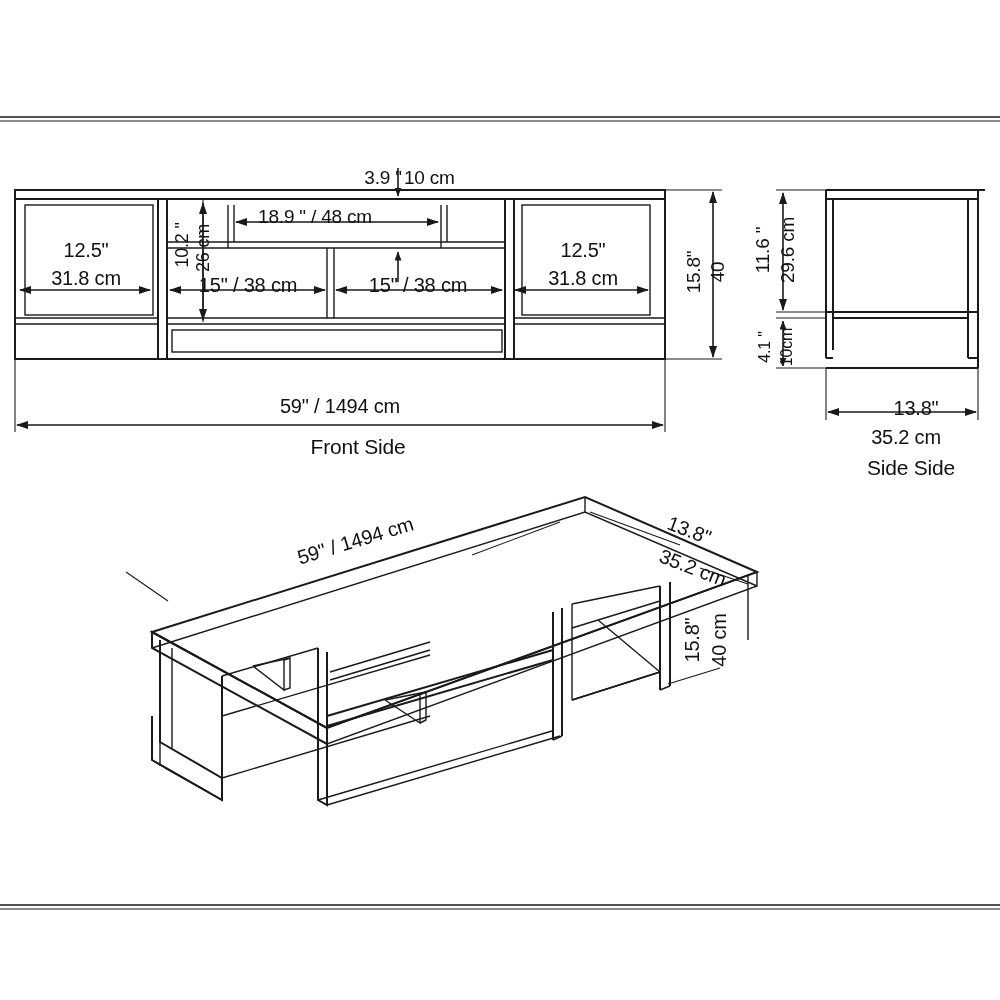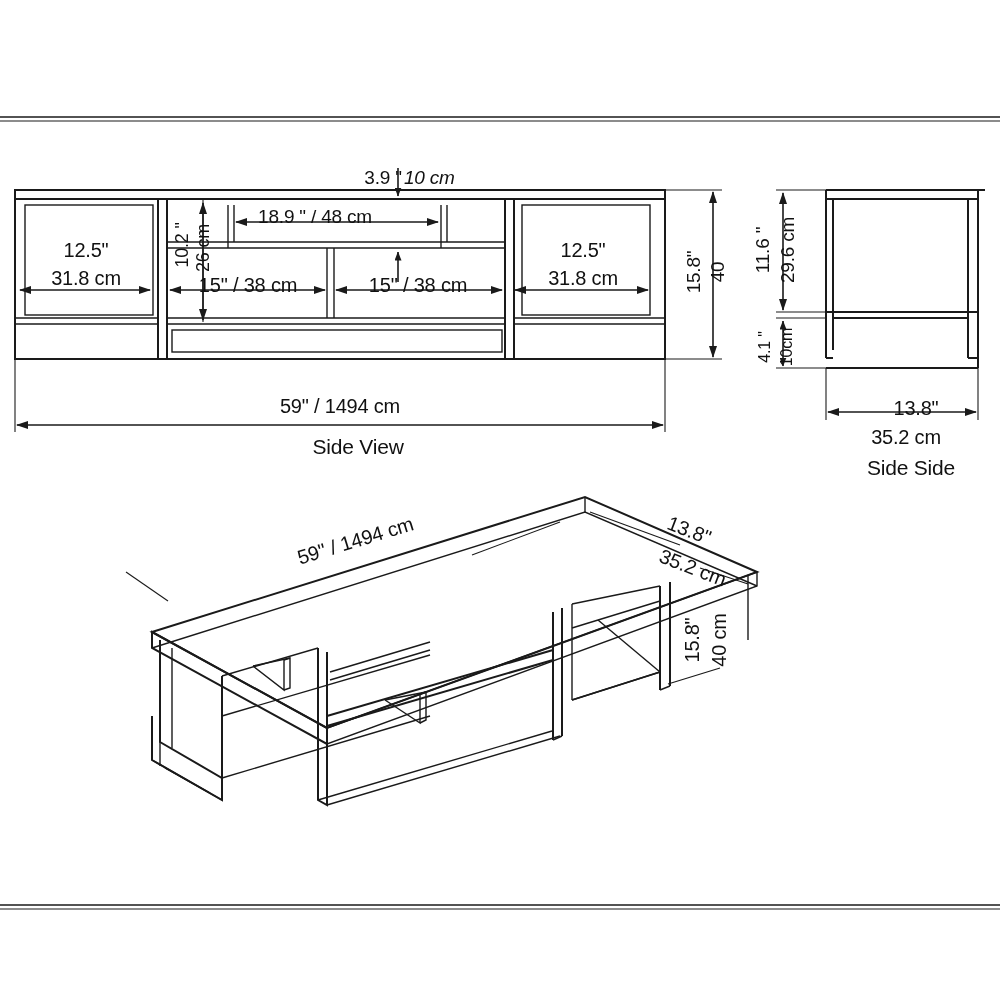--- a/index.html
+++ b/index.html
@@ -246,41 +246,41 @@
     <g>
       <line class="ext" x1="126" y1="572" x2="168" y2="601"></line>
       <line class="ext" x1="472" y1="555" x2="560" y2="522"></line>
       <line class="ext" x1="590" y1="512" x2="680" y2="545"></line>
       <line class="ext" x1="668" y1="684" x2="720" y2="668"></line>
       <line class="ext" x1="700" y1="568" x2="748" y2="584"></line>
     </g>
   </svg>
 
   <div class="lbl s19 c" style="left:383px; top:168px;">3.9 "</div>
-  <div class="lbl s19" style="left:404px; top:168px;font-style:italic;">10 cm</div>
+  <div class="lbl s19" style="left:404px; top:168px;">10 cm</div>
 
   <div class="lbl s19 c" style="left:315px; top:207px;">18.9 " / 48 cm</div>
 
   <div class="lbl s20 c" style="left:86px; top:240px;">12.5"</div>
   <div class="lbl s20 c" style="left:86px; top:268px;">31.8 cm</div>
 
   <div class="lbl s20 c" style="left:583px; top:240px;">12.5"</div>
   <div class="lbl s20 c" style="left:583px; top:268px;">31.8 cm</div>
 
   <div class="lbl s18 vert" style="left:182px; top:245px; transform:translate(-50%,-50%) rotate(-90deg);">10.2 "</div>
   <div class="lbl s18 vert" style="left:203px; top:248px; transform:translate(-50%,-50%) rotate(-90deg);">26 cm</div>
 
   <div class="lbl s20 c" style="left:248px; top:275px;">15" / 38 cm</div>
   <div class="lbl s20 c" style="left:418px; top:275px;">15" / 38 cm</div>
 
   <div class="lbl s19 vert" style="left:694px; top:272px; transform:translate(-50%,-50%) rotate(-90deg);">15.8"</div>
   <div class="lbl s19 vert" style="left:718px; top:272px; transform:translate(-50%,-50%) rotate(-90deg);">40</div>
 
   <div class="lbl s20 c" style="left:340px; top:396px;">59" / 1494 cm</div>
-  <div class="lbl viewname c" style="left:358px; top:436px;">Side View</div>
+  <div class="lbl viewname c" style="left:358px; top:436px;">Front Side</div>
 
   <div class="lbl s19 vert" style="left:763px; top:250px; transform:translate(-50%,-50%) rotate(-90deg);">11.6 "</div>
   <div class="lbl s19 vert" style="left:788px; top:250px; transform:translate(-50%,-50%) rotate(-90deg);">29.6 cm</div>
 
   <div class="lbl s16 vert" style="left:765px; top:347px; transform:translate(-50%,-50%) rotate(-90deg);">4.1 "</div>
   <div class="lbl s16 vert" style="left:787px; top:347px; transform:translate(-50%,-50%) rotate(-90deg);">10cm</div>
 
   <div class="lbl s20 c" style="left:916px; top:398px;">13.8"</div>
   <div class="lbl s20 c" style="left:906px; top:427px;">35.2 cm</div>
   <div class="lbl viewname c" style="left:911px; top:457px;">Side Side</div>

